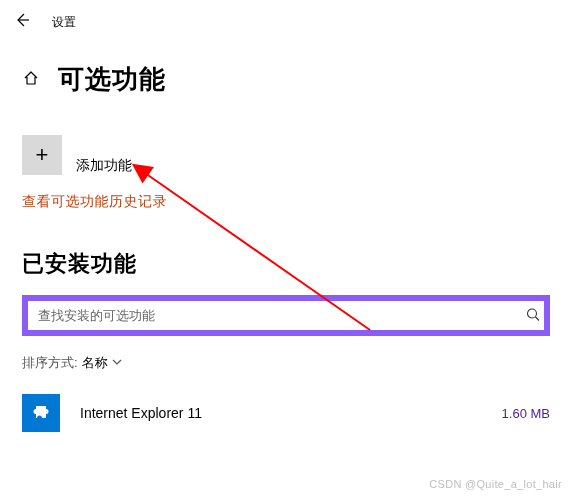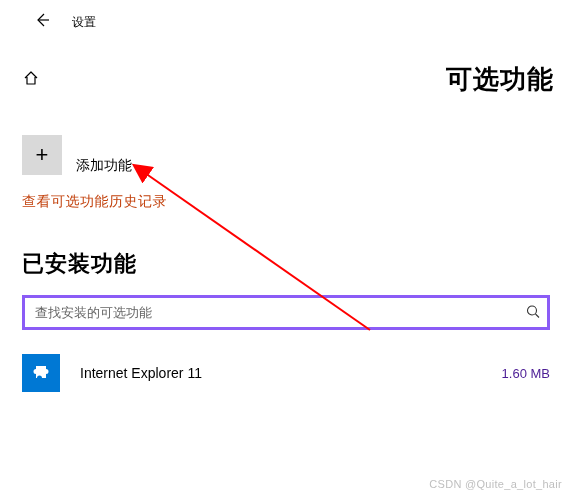--- a/index.html
+++ b/index.html
@@ -8,31 +8,30 @@
       background: #fff;
       width: 572px;
       height: 500px;
       position: relative;
       color: #000;
       overflow: hidden;
     }
     .top-bar {
       display: flex;
       align-items: center;
-      padding: 12px 18px 8px 34px;
+      padding: 12px 18px 8px 14px;
       gap: 22px;
     }
     .back-icon { font-size: 16px; color: #000; cursor: pointer; }
     .settings-label { font-size: 12px; }
     .title-row {
       display: flex;
       align-items: center;
       gap: 18px;
       padding: 22px 18px 18px 22px;
-      justify-content: space-between;
     }
     .home-icon { font-size: 16px; cursor: pointer; }
     .title-text { font-size: 26px; font-weight: 600; letter-spacing: 1px; }
     .content { padding: 0 22px; }
     .add-row {
       display: flex;
       align-items: center;
       gap: 14px;
       margin: 20px 0 18px 0;
       cursor: pointer;
@@ -61,21 +60,21 @@
       font-weight: 600;
       margin: 38px 0 16px 0;
       letter-spacing: 1px;
     }
     .search-wrap {
       position: relative;
       margin-bottom: 18px;
     }
     .search-input {
       width: 100%;
-      border: 3px solid #8b5cf6;
+      border: 6px solid #8b5cf6;
       padding: 7px 34px 7px 10px;
       font-size: 13px;
       font-family: inherit;
       outline: none;
       background: #fff;
     }
     .search-input::placeholder { color: #666; }
     .search-icon {
       position: absolute;
       right: 10px;
@@ -161,20 +160,31 @@
   <div class="search-wrap">
     <input class="search-input" type="text" placeholder="查找安装的可选功能" style="">
     <span class="search-icon">
       <svg width="14" height="14" viewBox="0 0 14 14">
           <circle cx="6" cy="6" r="4.5" stroke="#333" stroke-width="1.1" fill="none"></circle>
           <line x1="9.5" y1="9.5" x2="13" y2="13" stroke="#333" stroke-width="1.1"></line>
         </svg>
     </span>
   </div>
 
+  <div class="sort-row">
+    <span class="sort-label">排序方式:</span>
+    <span class="sort-select">
+      <span>名称</span>
+      <span class="chevron">
+        <svg width="10" height="10" viewBox="0 0 10 10">
+            <path d="M1 3 L5 7 L9 3" stroke="#555" stroke-width="1.2" fill="none"></path>
+          </svg>
+      </span>
+    </span>
+  </div>
 
   <div class="installed-item">
     <div class="app-icon">
       <svg width="26" height="26" viewBox="0 0 26 26">
         <path d="M8 6 H18 V9 A2.5 2.5 0 1 1 18 14 V18 H14 A2.5 2.5 0 1 0 9 18 H8 V14 A2.5 2.5 0 1 1 8 9 Z" fill="#fff"></path>
       </svg>
     </div>
     <span class="app-name">Internet Explorer 11</span>
     <span class="app-size">1.60 MB</span>
   </div>

